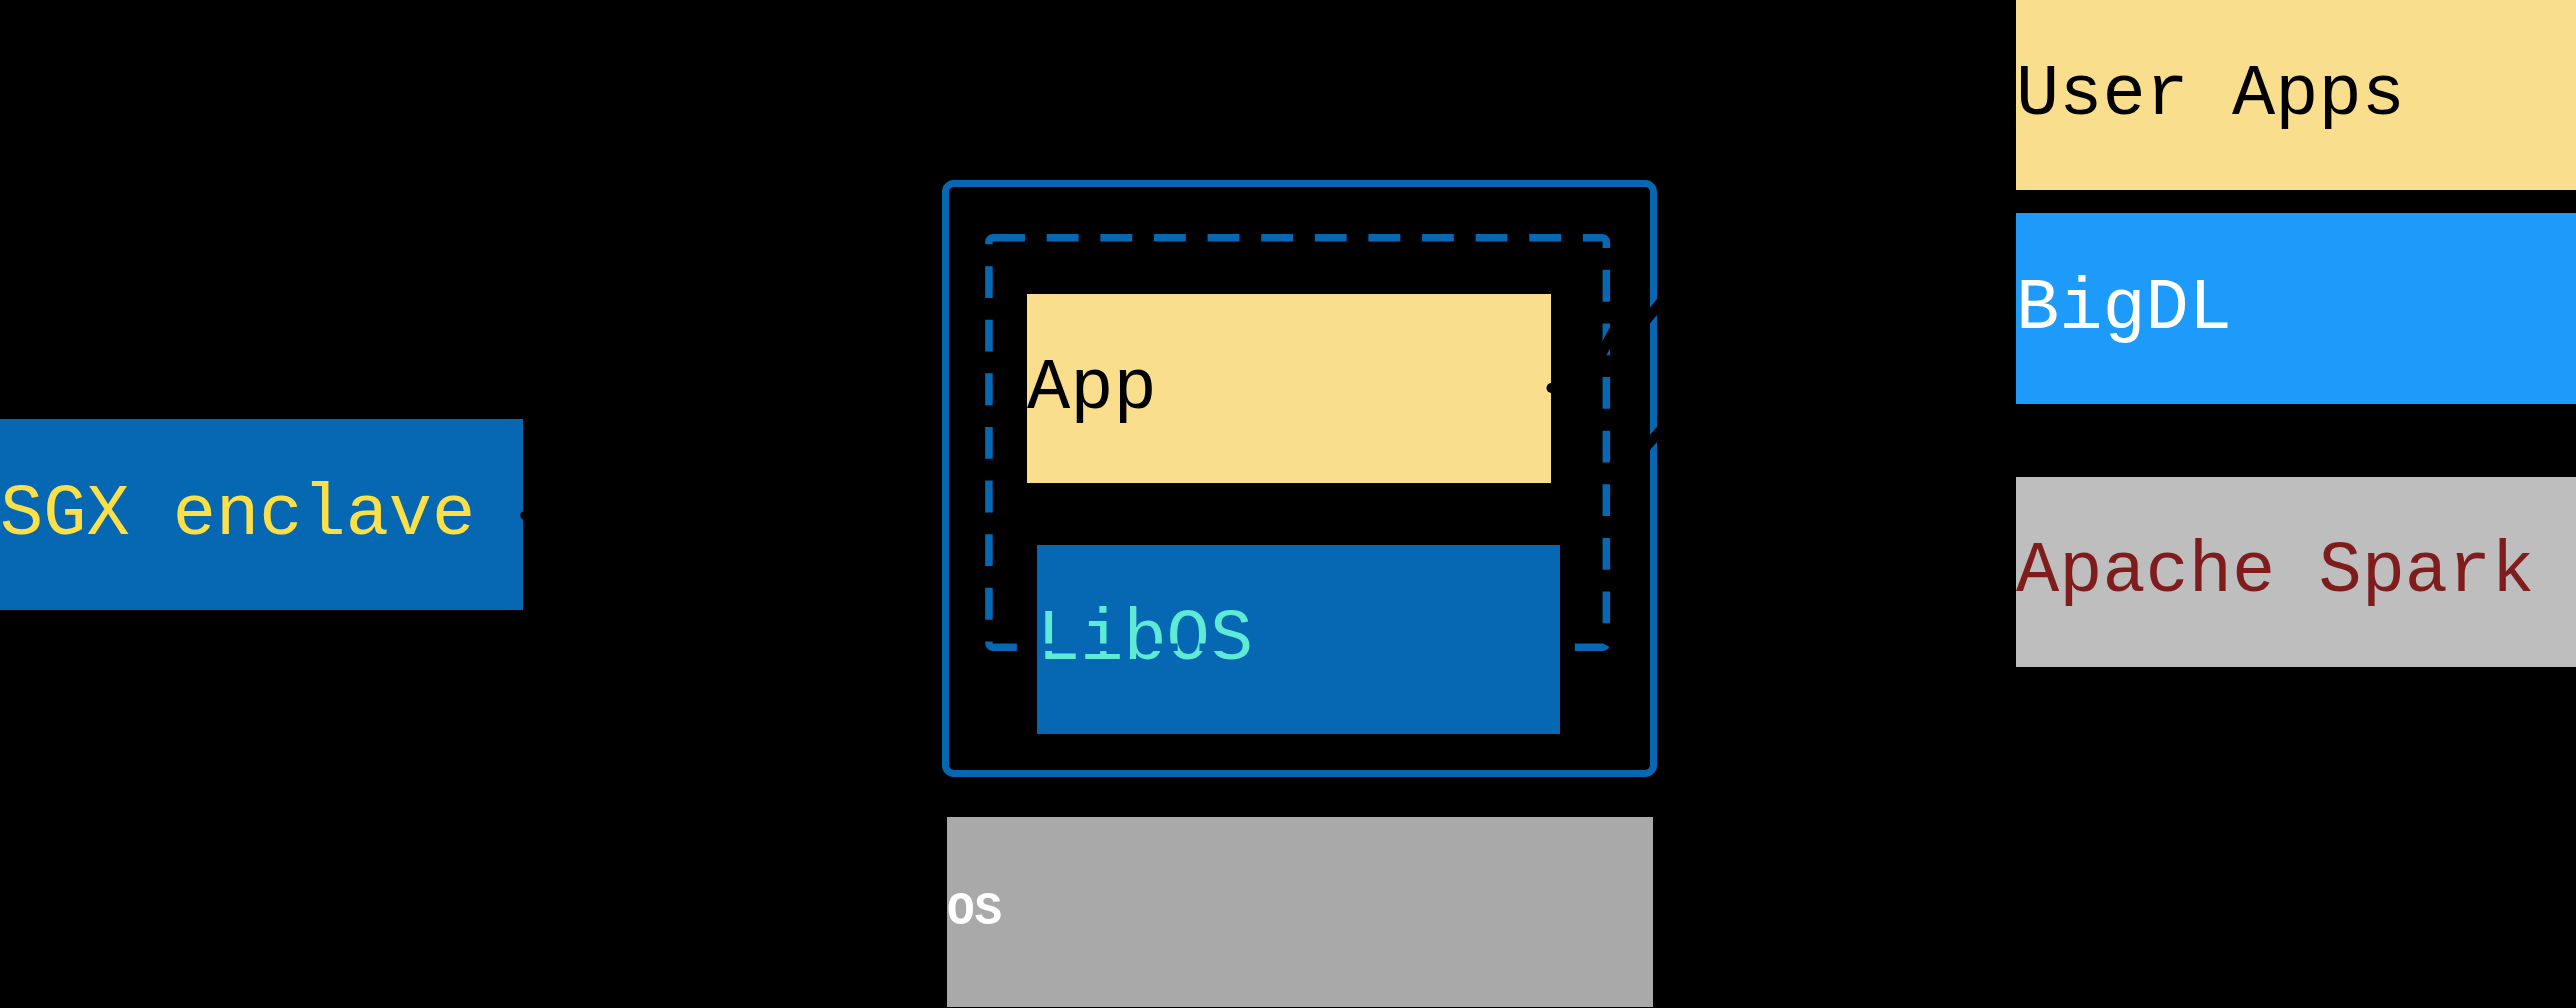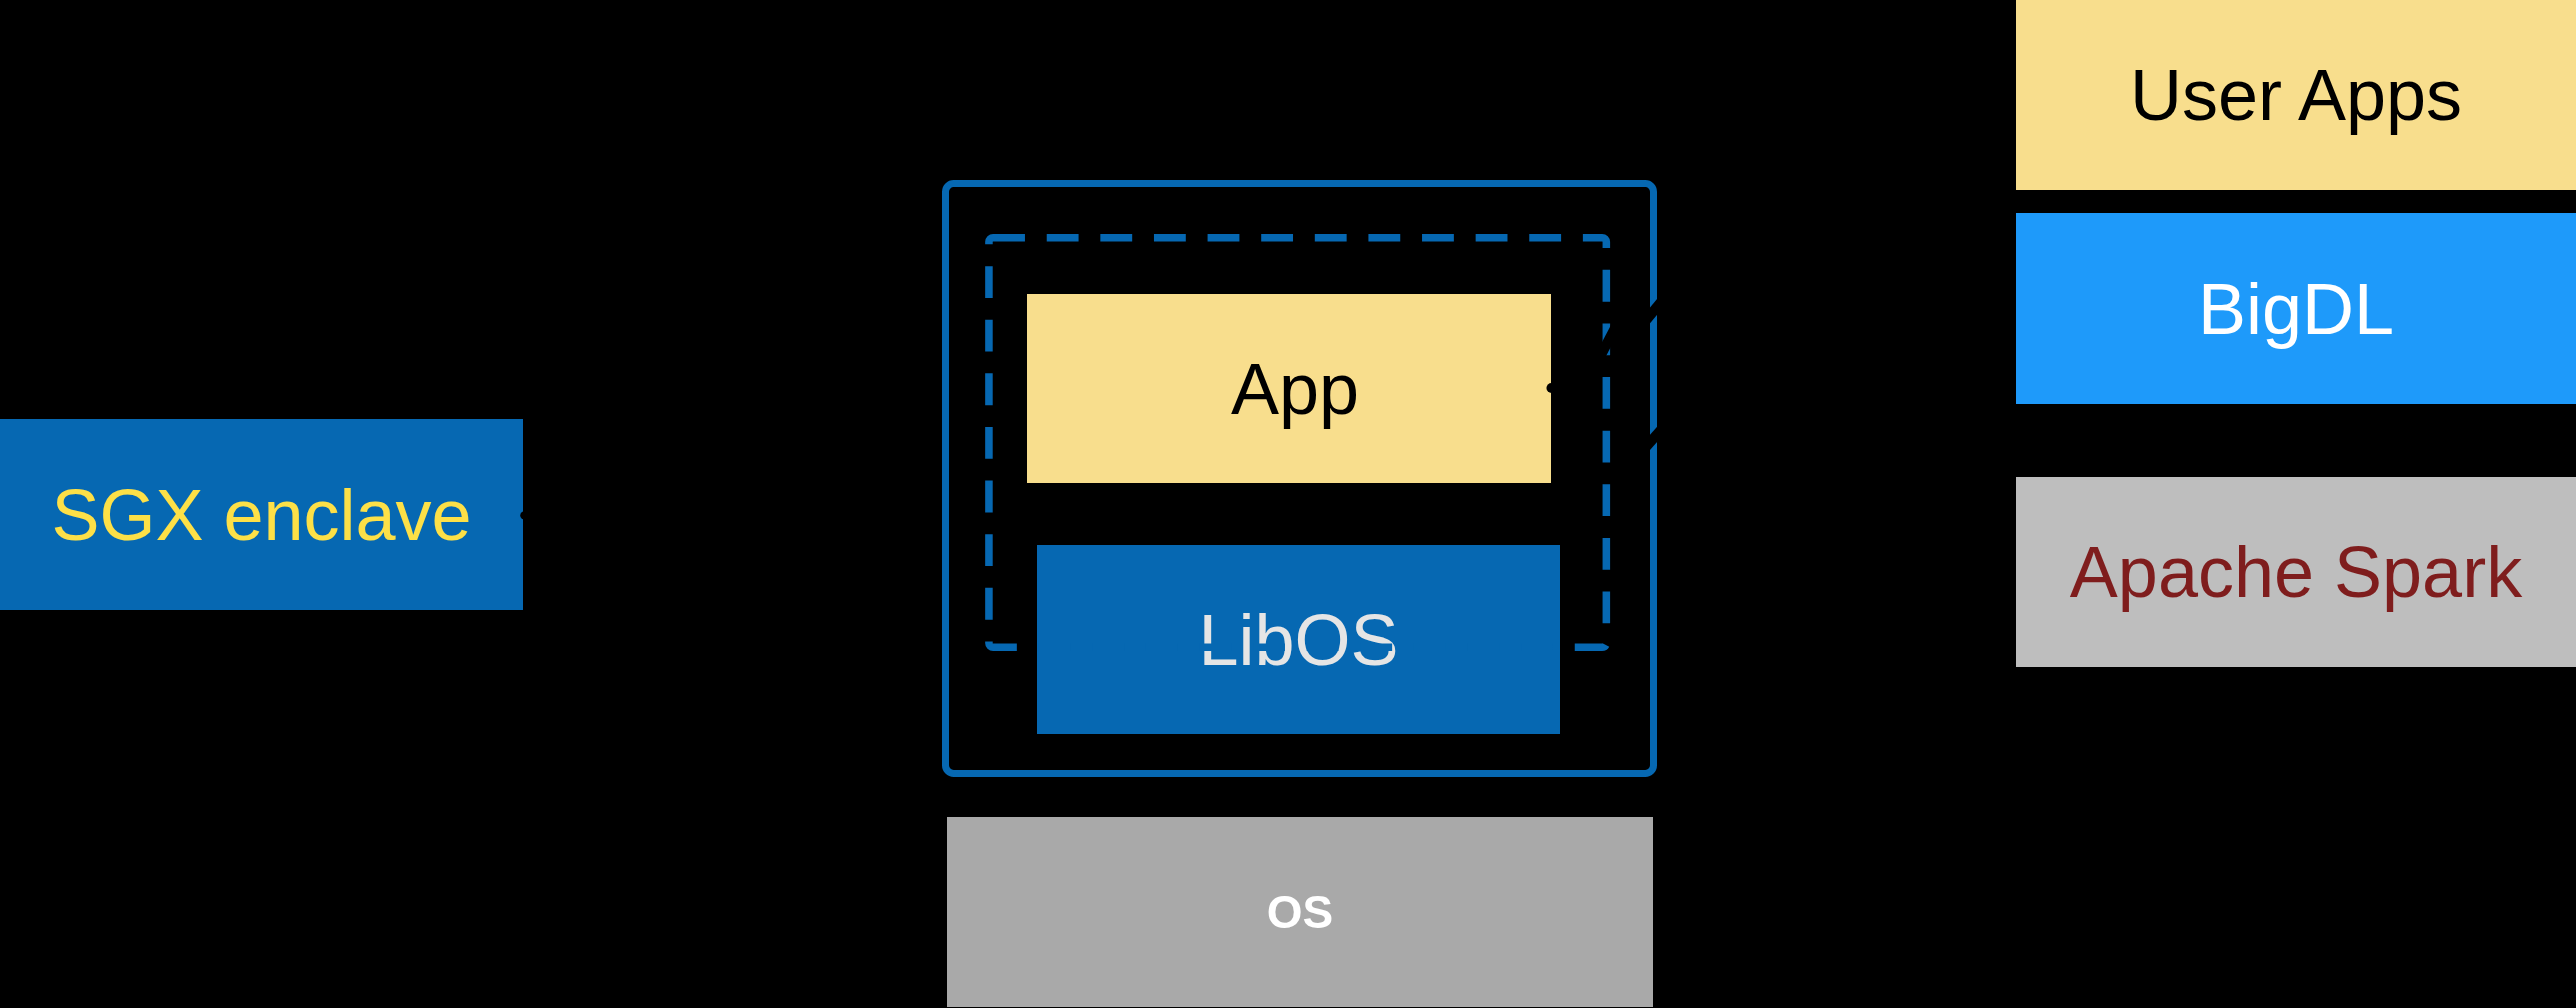--- a/index.html
+++ b/index.html
@@ -12,22 +12,22 @@
     width: 2576px;
     height: 1009px;
     background: #000000;
     overflow: hidden;
     font-family: "Liberation Sans", "DejaVu Sans", sans-serif;
   }
   .box {
     position: absolute;
     display: flex;
     align-items: center;
-    justify-content: center;
     box-sizing: border-box;
+    font-family: Liberation Mono, monospace;
   }
   .box .label {
     font-size: 72px;
     line-height: 1;
     white-space: nowrap;
   }
   
   .sgx-box {
     left: 0px; top: 419px; width: 523px; height: 191px;
     background: #0668B2;
@@ -40,26 +40,26 @@
     left: 942px; top: 180px; width: 715px; height: 597px;
     border: 7.5px solid #0668B2;
     border-radius: 11.7px;
     box-sizing: border-box;
     background: transparent;
   }
   .app-box {
     left: 1027px; top: 294px; width: 524px; height: 189px;
     background: #F8DE8D;
   }
-  .app-box .label { color: #000000; margin-left: 12px; }
+  .app-box .label { color: #000000; }
   .libos-box {
     left: 1037px; top: 545px; width: 523px; height: 189px;
     background: #0668B2;
   }
-  .libos-box .label { color: #e5e5e5; }
+  .libos-box .label { color: #5eead4; }
   .os-box {
     left: 947px; top: 817px; width: 706px; height: 190px;
     background: #A9A9A9;
   }
   .os-box .label { color: #FFFFFF; font-weight: 700; font-size: 46px; }
 
   
   .user-apps-box {
     left: 2016px; top: 0px; width: 560px; height: 190px;
     background: #F8DE8D;

